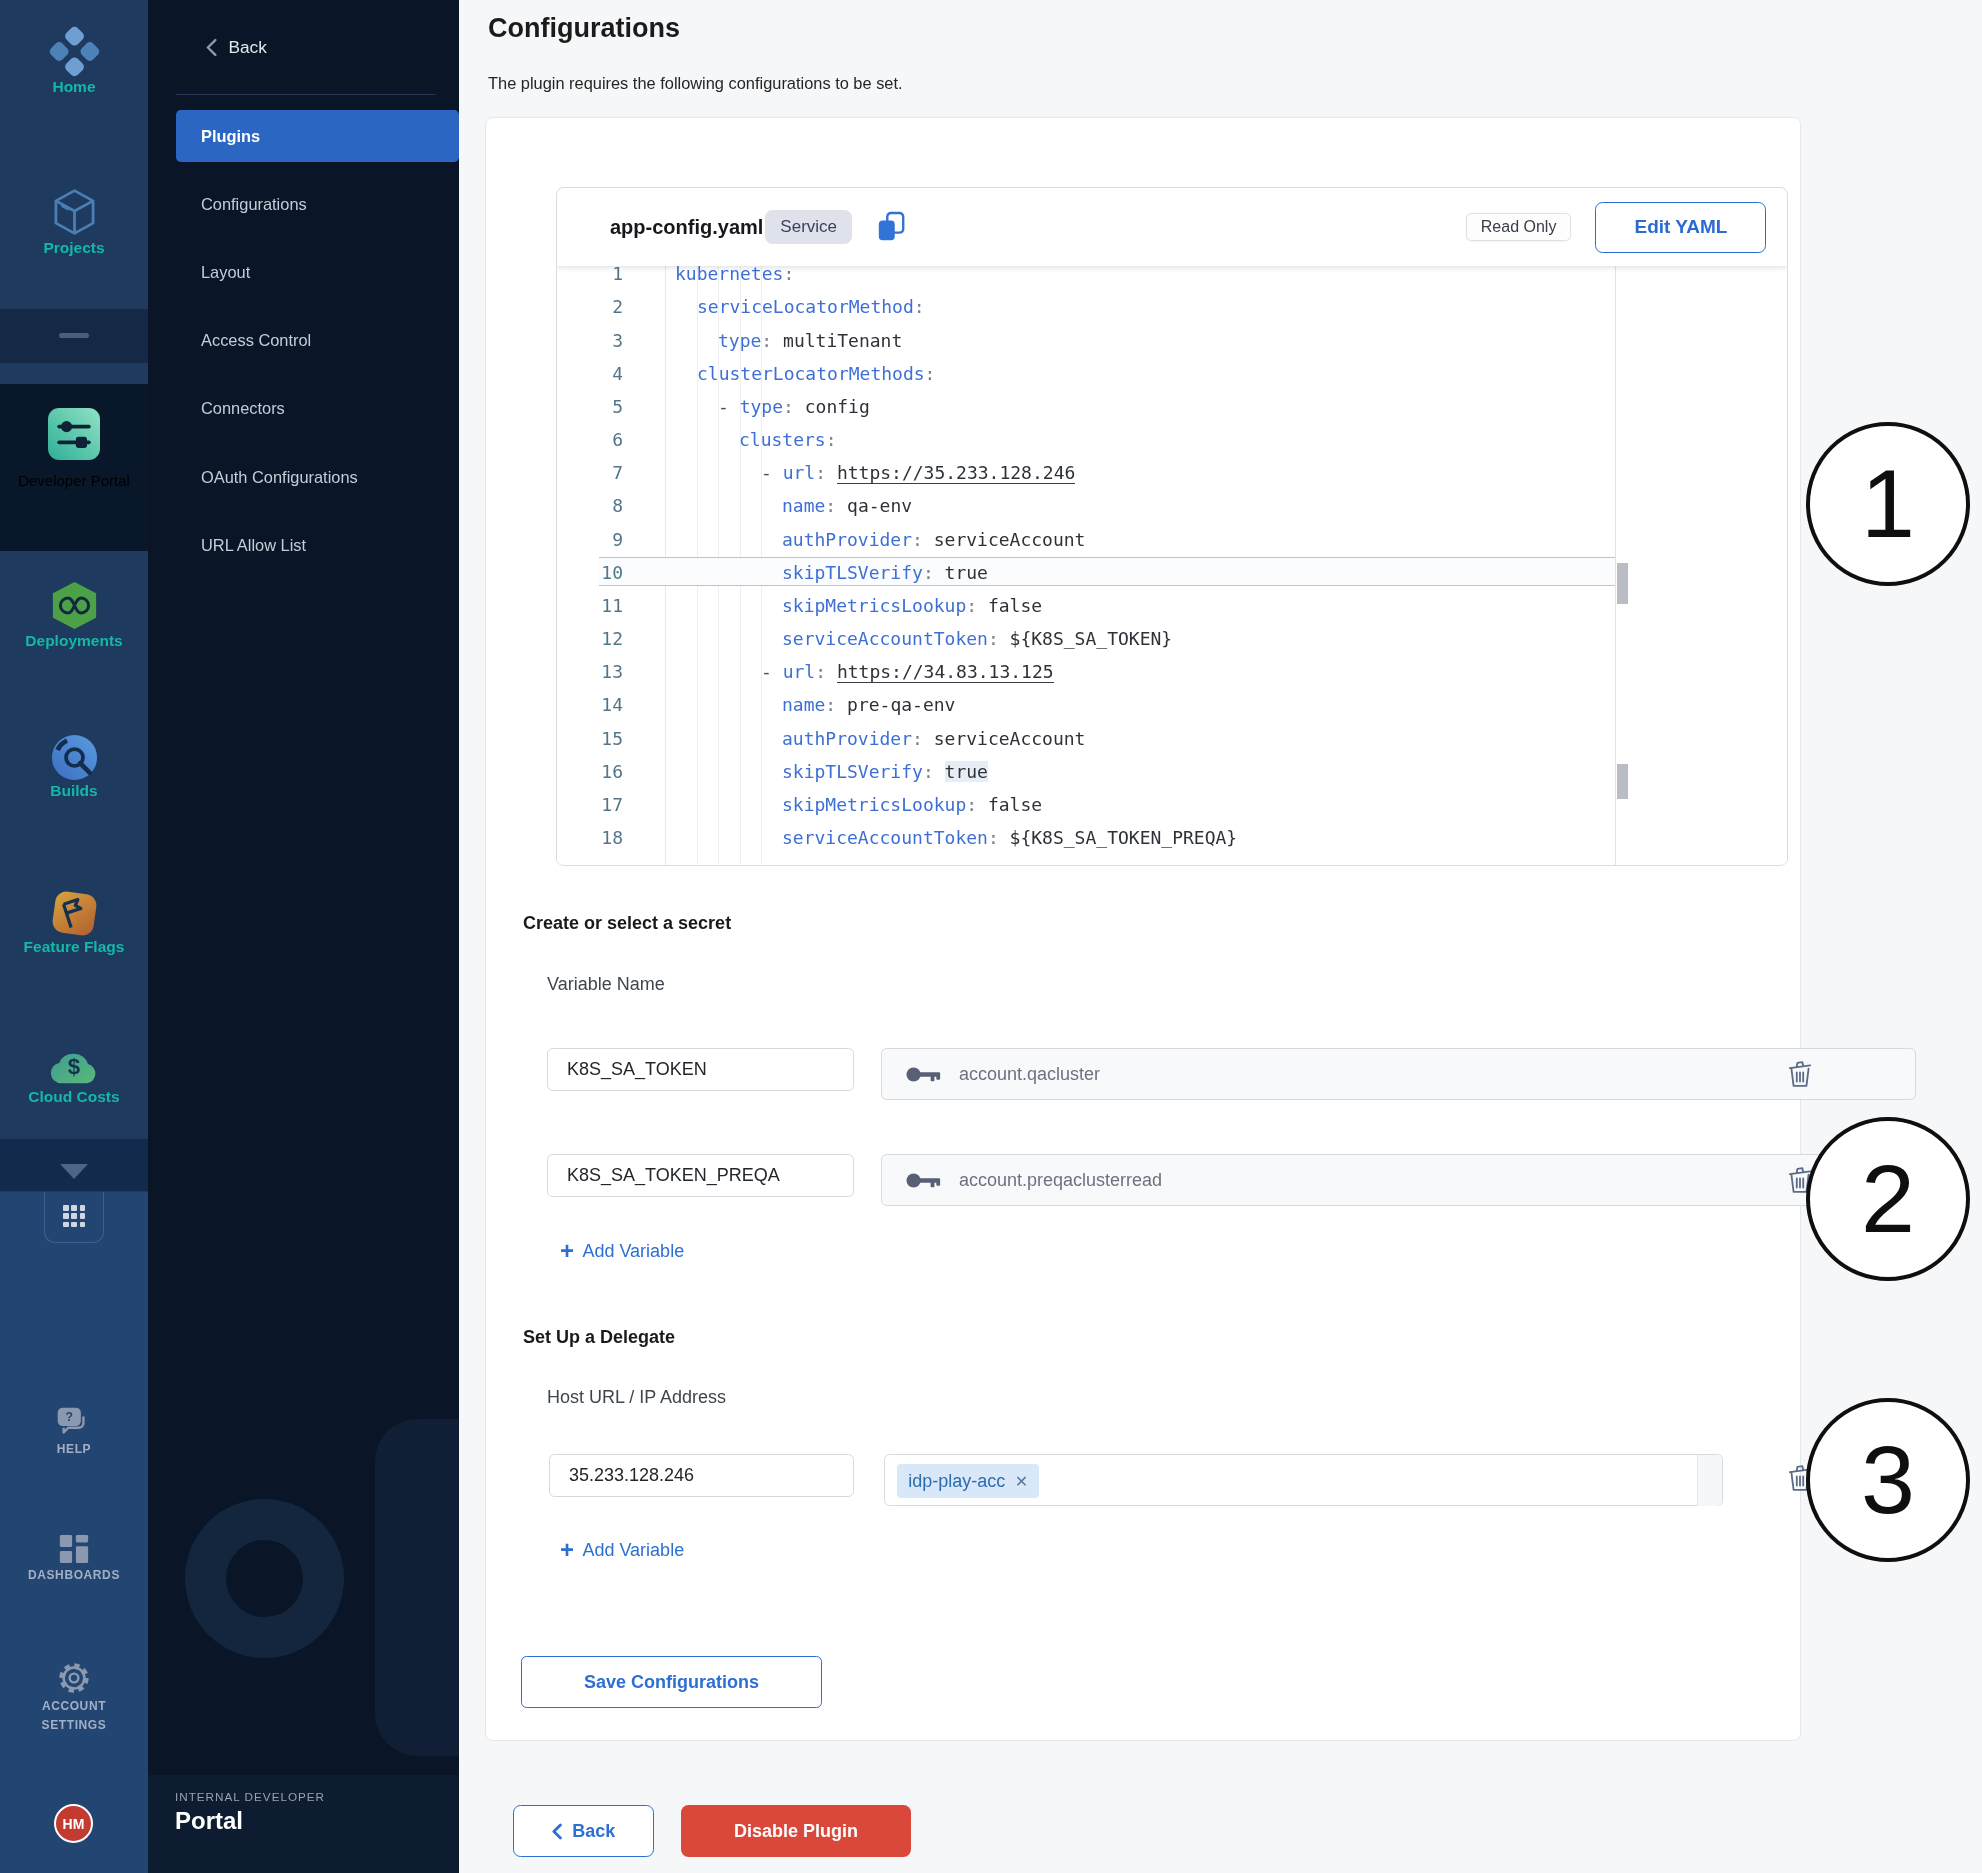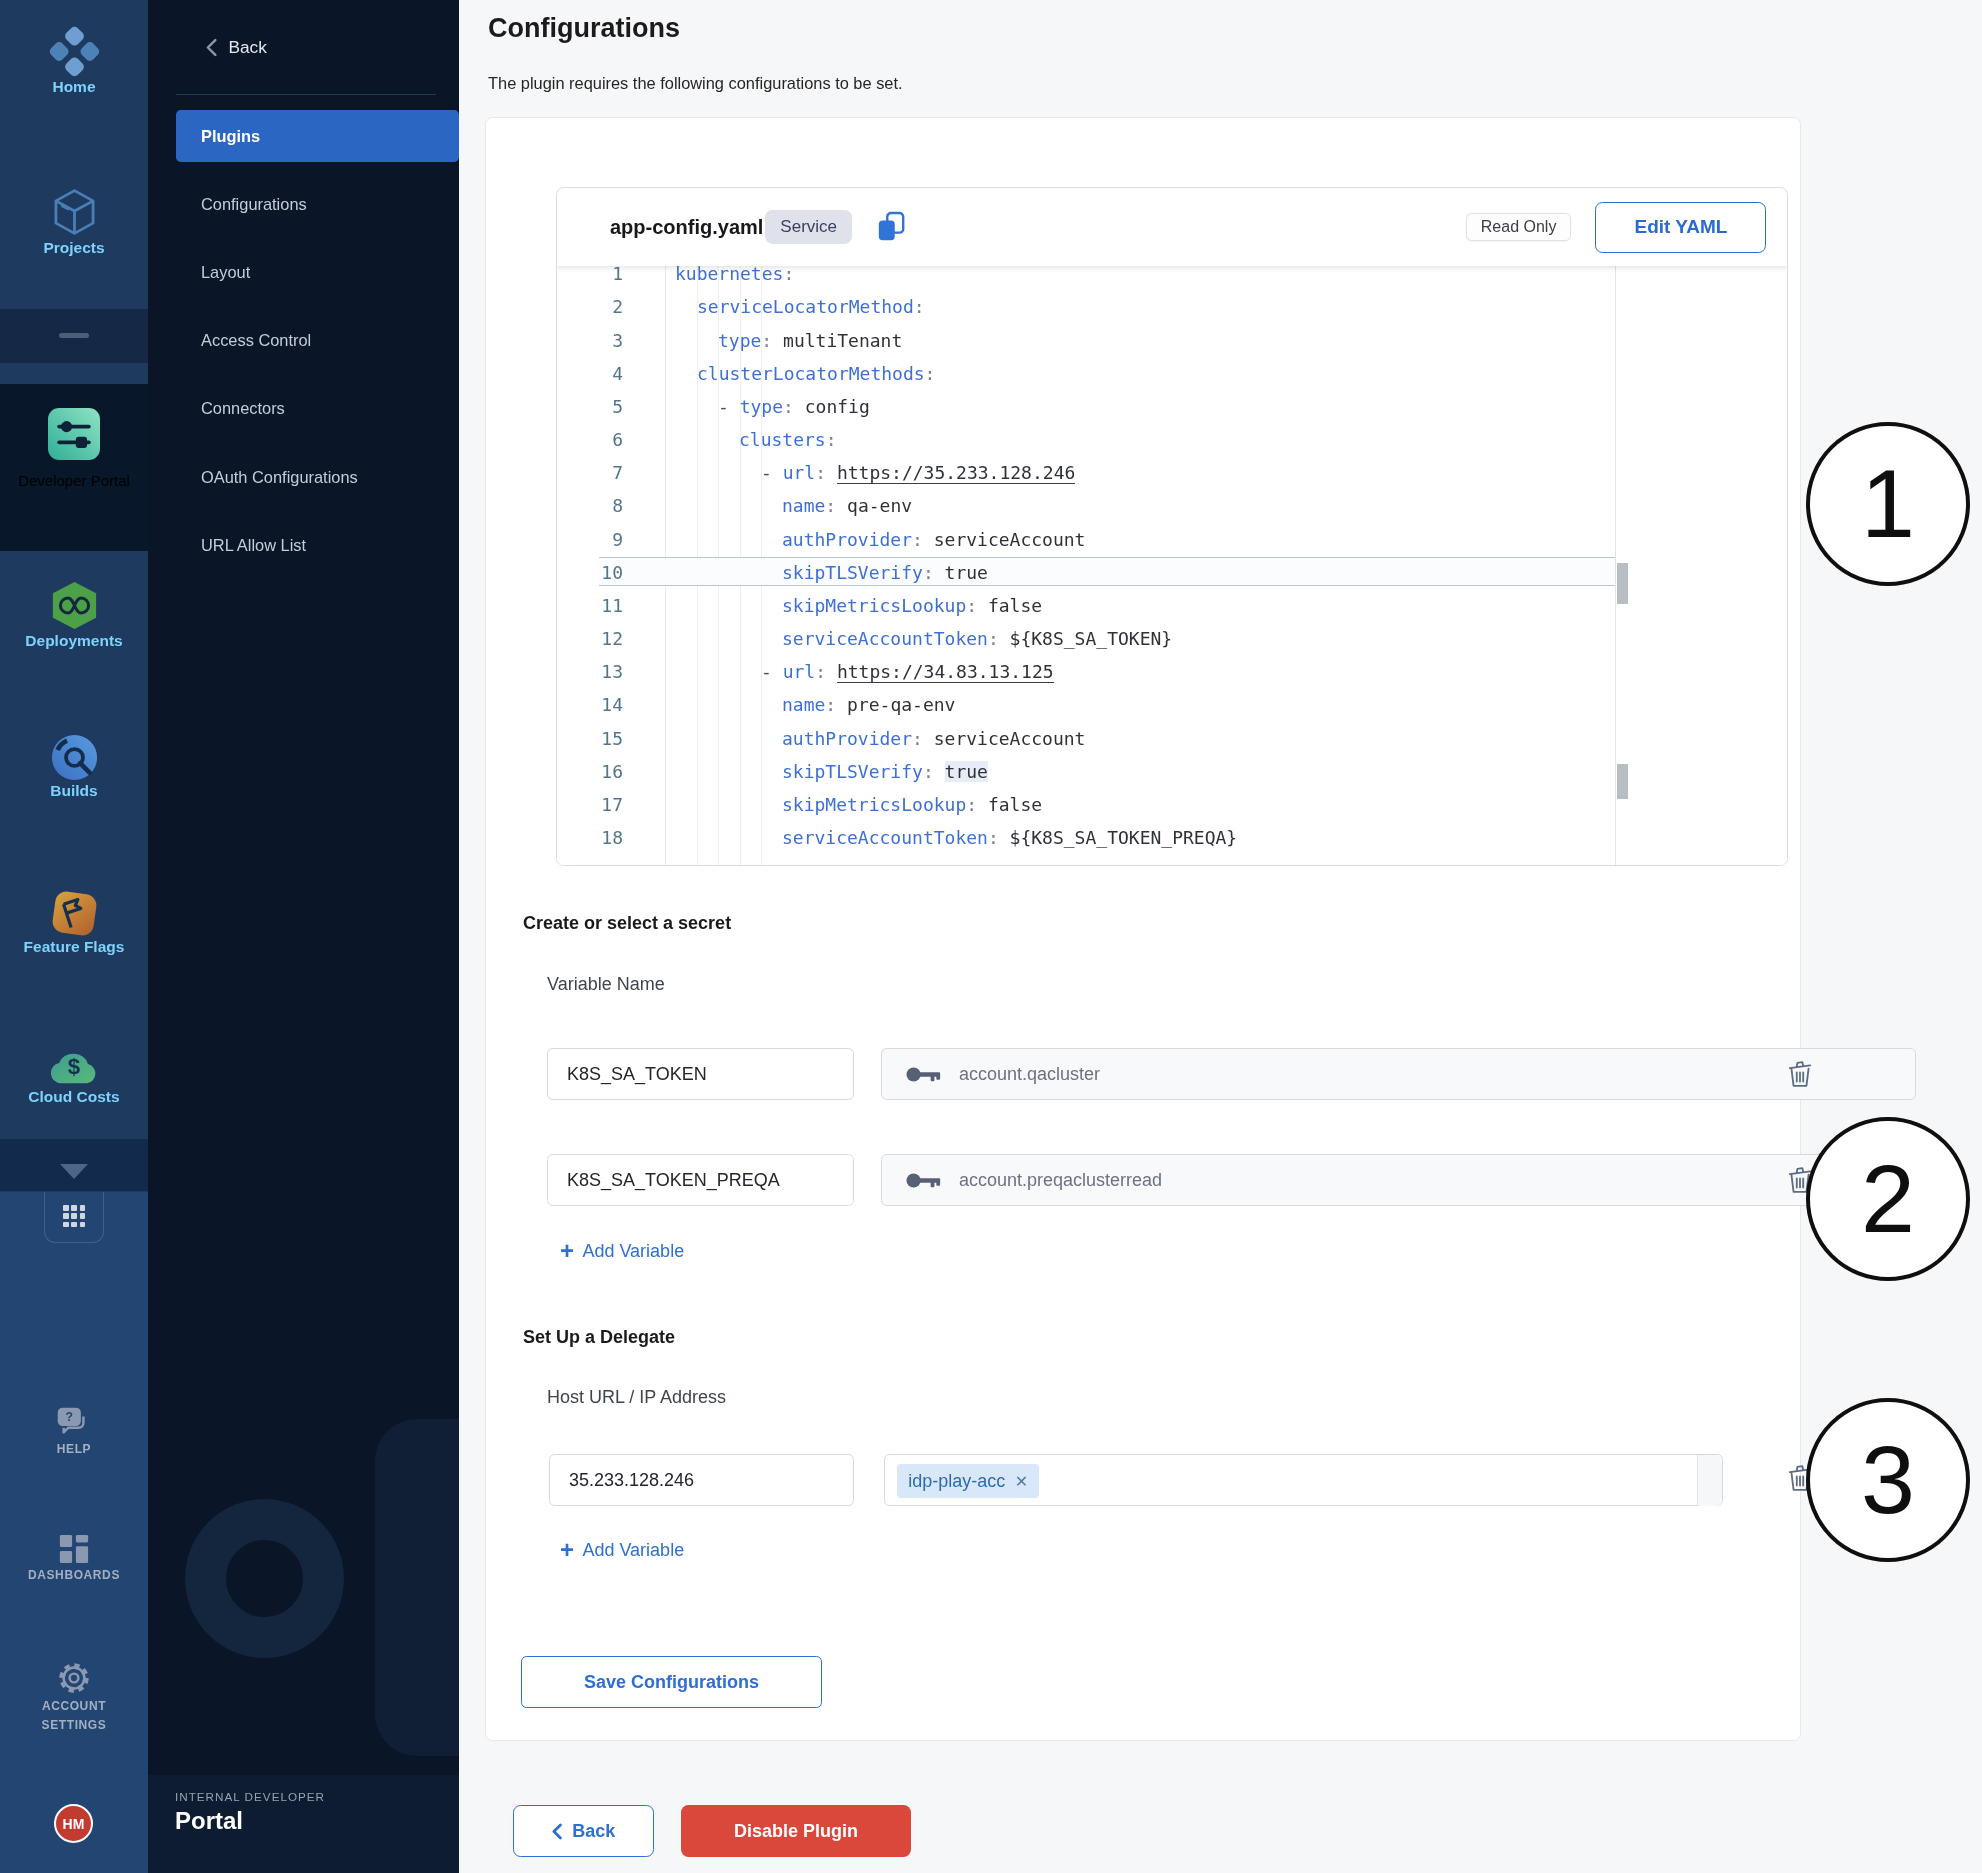--- a/index.html
+++ b/index.html
@@ -10,21 +10,21 @@
   #icon-sidebar{position:absolute;left:0;top:0;width:148px;height:1874px;background:#1e3a5f;}
   .isec{position:absolute;left:0;width:148px;}
   #isec-top{top:0;height:309px;background:#1e3a5f;}
   #isec-gap{top:309px;height:54px;background:#152947;}
   #isec-gap .dash{position:absolute;left:59px;top:24px;width:30px;height:4.7px;border-radius:2.8px;background:#4a6078;}
   #isec-devportal{top:364px;height:187px;background:#081729;margin-top:20px;}
   #isec-mid{top:551px;height:644px;background:#1e3a5f;}
   #isec-chevrow{top:1139px;height:52px;background:#122b4c;}
   #isec-bot{top:1192px;height:682px;background:#234571;}
   .imod{position:absolute;left:0;width:148px;text-align:center;}
-  .imod .ilabel{display:block;color:#7dd3fc;font-size:15.5px;font-weight:600;line-height:20.6px;}
+  .imod .ilabel{display:block;color:#14b8a6;font-size:15.5px;font-weight:600;line-height:20.6px;}
   .ismall{color:#a3b0c3;font-size:12px;font-weight:600;letter-spacing:0.6px;line-height:17px;}
   .icon-center{display:block;margin:0 auto;}
   #chev-down{position:absolute;left:60px;top:1164px;width:0;height:0;
     border-left:14px solid transparent;border-right:14px solid transparent;border-top:15px solid #4d6587;}
   #grid-tab{position:absolute;left:44px;top:1192px;width:60px;height:51px;box-sizing:border-box;
     border:0.9px solid #3e6090;border-top:none;border-radius:0 0 11.2px 11.2px;}
   .griddots{position:absolute;left:18px;top:13px;width:24px;height:24px;
     display:grid;grid-template-columns:repeat(3,5.6px);grid-template-rows:repeat(3,5.6px);gap:2.8px;}
   .griddots i{background:#cfd7e2;border-radius:0.9px;}
   #avatar{position:absolute;left:54px;top:1804px;width:39px;height:39px;border-radius:50%;
@@ -86,21 +86,21 @@
   .ct .k{color:#3d6fd6;}
   .ct .c{color:#7a8290;}
   .ct .dash{color:#4a4f57;}
   .ct .v{color:#2e3238;}
   .ct .v.u{border-bottom:1.4px solid #3a3e44;}
   .ct .v.tok{background:#e7edf6;}
 
   
   .sec-heading{position:absolute;font-size:18px;font-weight:bold;color:#191a1c;}
   .col-label{position:absolute;font-size:18px;color:#3f454d;}
-  .name-input{position:absolute;width:307px;height:52px;border:0.9px solid #d6dae0;border-radius:5.6px;
+  .name-input{position:absolute;width:307px;height:43px;border:0.9px solid #d6dae0;border-radius:5.6px;
     background:#fff;box-sizing:border-box;padding:0 19px;font-family:"Liberation Sans",sans-serif;
     font-size:18px;color:#23262b;outline:none;}
   .secret-field{position:absolute;width:1035px;height:52px;border:0.9px solid #d6dae0;border-radius:5.6px;
     background:#f8f9fb;box-sizing:border-box;display:flex;align-items:center;padding-left:24px;cursor:pointer;}
   .secret-field .stext{margin-left:17px;font-size:18px;color:#6b7280;}
   .trash-btn{position:absolute;left:1786px;width:28px;height:30px;cursor:pointer;}
   .add-variable{position:absolute;display:flex;align-items:center;cursor:pointer;}
   .add-variable .plus{color:#2d6fd3;font-size:24px;font-weight:bold;line-height:22.5px;margin-right:8.4px;}
   .add-variable .albl{color:#2d6fd3;font-size:18px;font-weight:400;}
   #tag-field{position:absolute;left:884px;top:1454px;width:839px;height:52px;border:0.9px solid #d6dae0;

